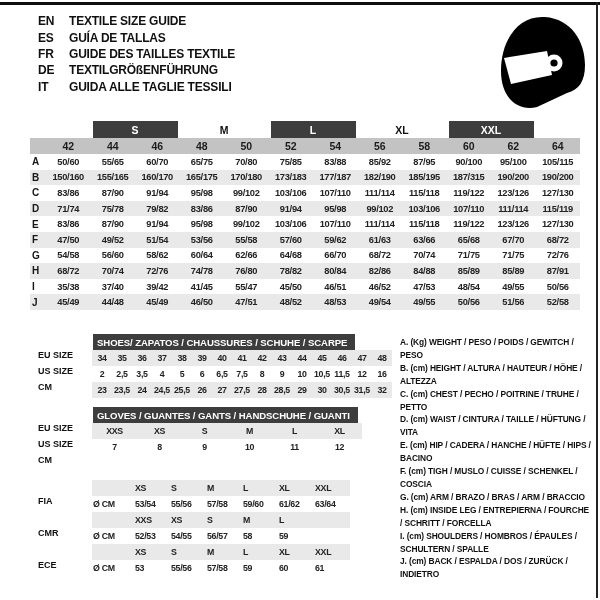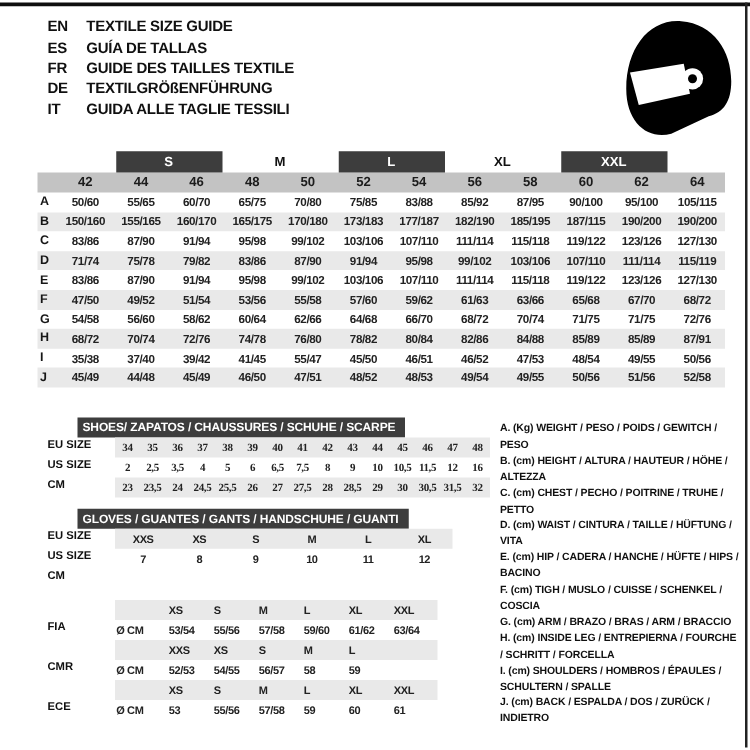--- a/index.html
+++ b/index.html
@@ -29,30 +29,30 @@
   .hdr-cell { text-align:center; font-weight:bold; font-size:10.5px; color:#1c1c1c; }
   .trow { height:15.6px; align-items:center; }
   .trow:nth-child(even) { background:#e9e9e9; }
   .letter { font-weight:bold; font-size:10px; padding-left:2px; }
   .val { text-align:center; font-weight:bold; font-size:9.3px; letter-spacing:-0.3px;
     white-space:nowrap; color:#222; }
 
   
   .bottom { position:absolute; left:38px; top:334px; }
   .sec { margin-bottom:9px; }
-  .sec-title { margin-left:24px; width:fit-content; background:#3d3d3d; color:#fff;
+  .sec-title { margin-left:55px; width:fit-content; background:#3d3d3d; color:#fff;
     font-weight:bold; font-size:9.6px; line-height:11px; padding:2.5px 8px 2.5px 4px;
     letter-spacing:-0.1px; white-space:nowrap; }
   .srow { display:flex; height:16px; align-items:flex-start; }
   .srow-label { width:54px; font-weight:bold; font-size:9px; color:#101010; }
   .cells { display:flex; height:16px; align-items:center; }
   .srow:nth-child(odd) .cells { background:#e9e9e9; }
   .cell { font-weight:bold; font-size:8.8px; letter-spacing:-0.3px; color:#222;
     text-align:center; white-space:nowrap; }
-  #shoes-rows .cell { width:20px;font-family:Liberation Serif, serif; }
+  #shoes-rows .cell { width:20px; }
   #gloves-rows .cell { width:45px; }
   #helmet-rows .cell { width:36px; text-align:left; padding-left:1px; }
   #helmet-rows .cell:first-child { width:42px; }
 
   
   .legend { position:absolute; left:400px; top:336px; width:192px; }
   .legend-item { font-weight:bold; font-size:8.4px; line-height:12.9px;
     letter-spacing:-0.1px; color:#101010; }
 </style>
 </head>
@@ -138,21 +138,21 @@
         <div class="letter">B</div>
         <div class="val">150/160</div>
         <div class="val">155/165</div>
         <div class="val">160/170</div>
         <div class="val">165/175</div>
         <div class="val">170/180</div>
         <div class="val">173/183</div>
         <div class="val">177/187</div>
         <div class="val">182/190</div>
         <div class="val">185/195</div>
-        <div class="val">187/115</div>
+        <div class="val">187/315</div>
         <div class="val">190/200</div>
         <div class="val">190/200</div>
       </div>
       <div class="trow">
         <div class="letter">C</div>
         <div class="val">83/86</div>
         <div class="val">87/90</div>
         <div class="val">91/94</div>
         <div class="val">95/98</div>
         <div class="val">99/102</div>

